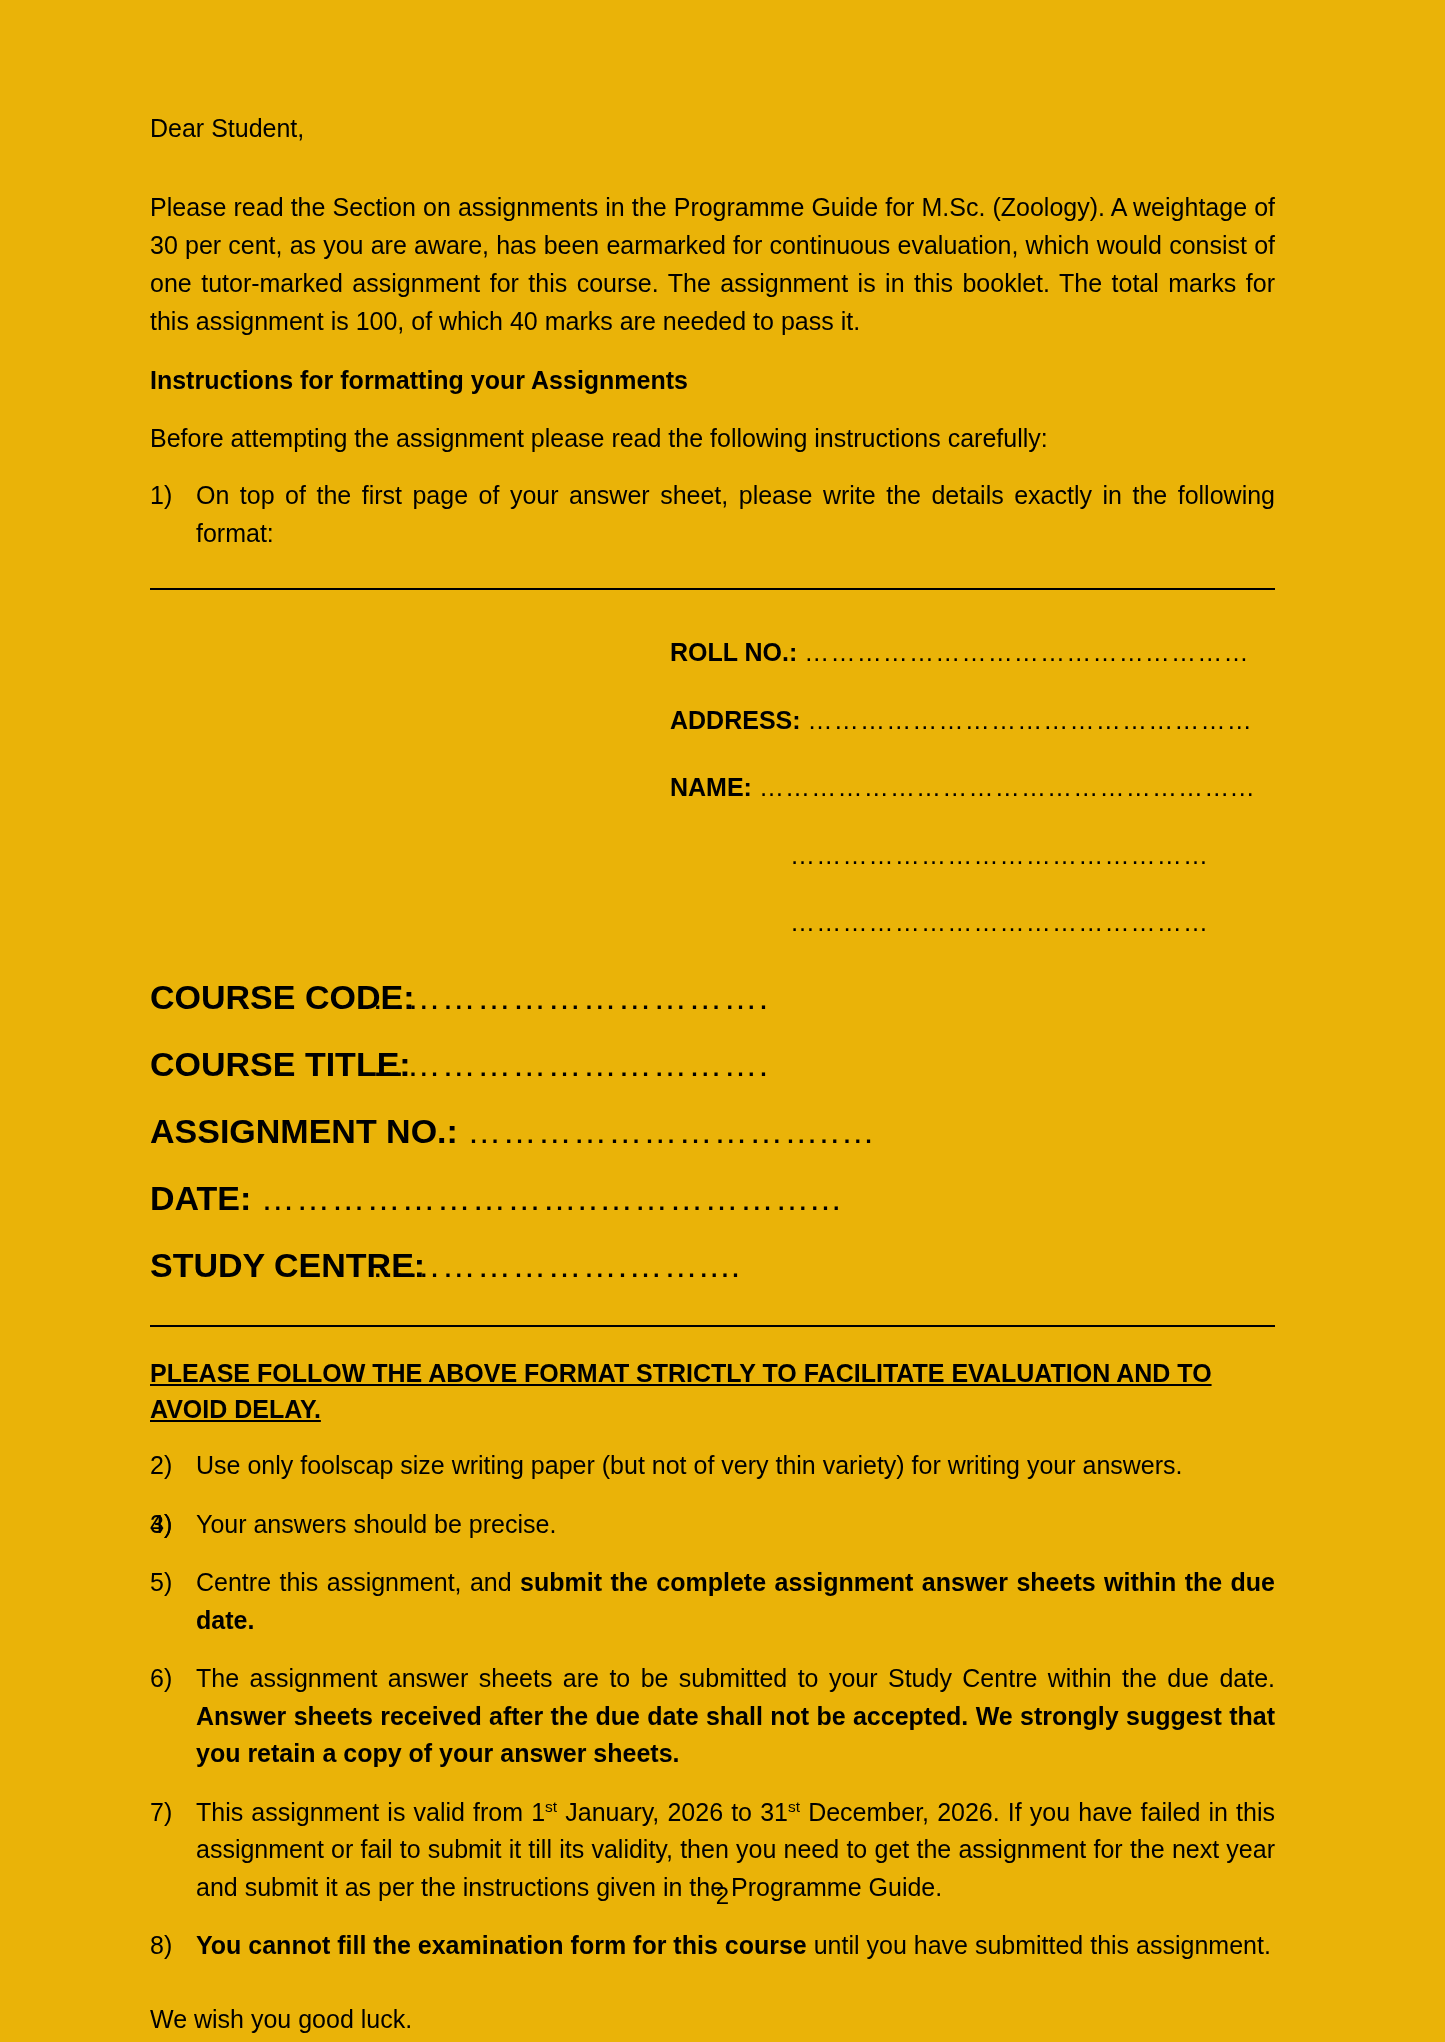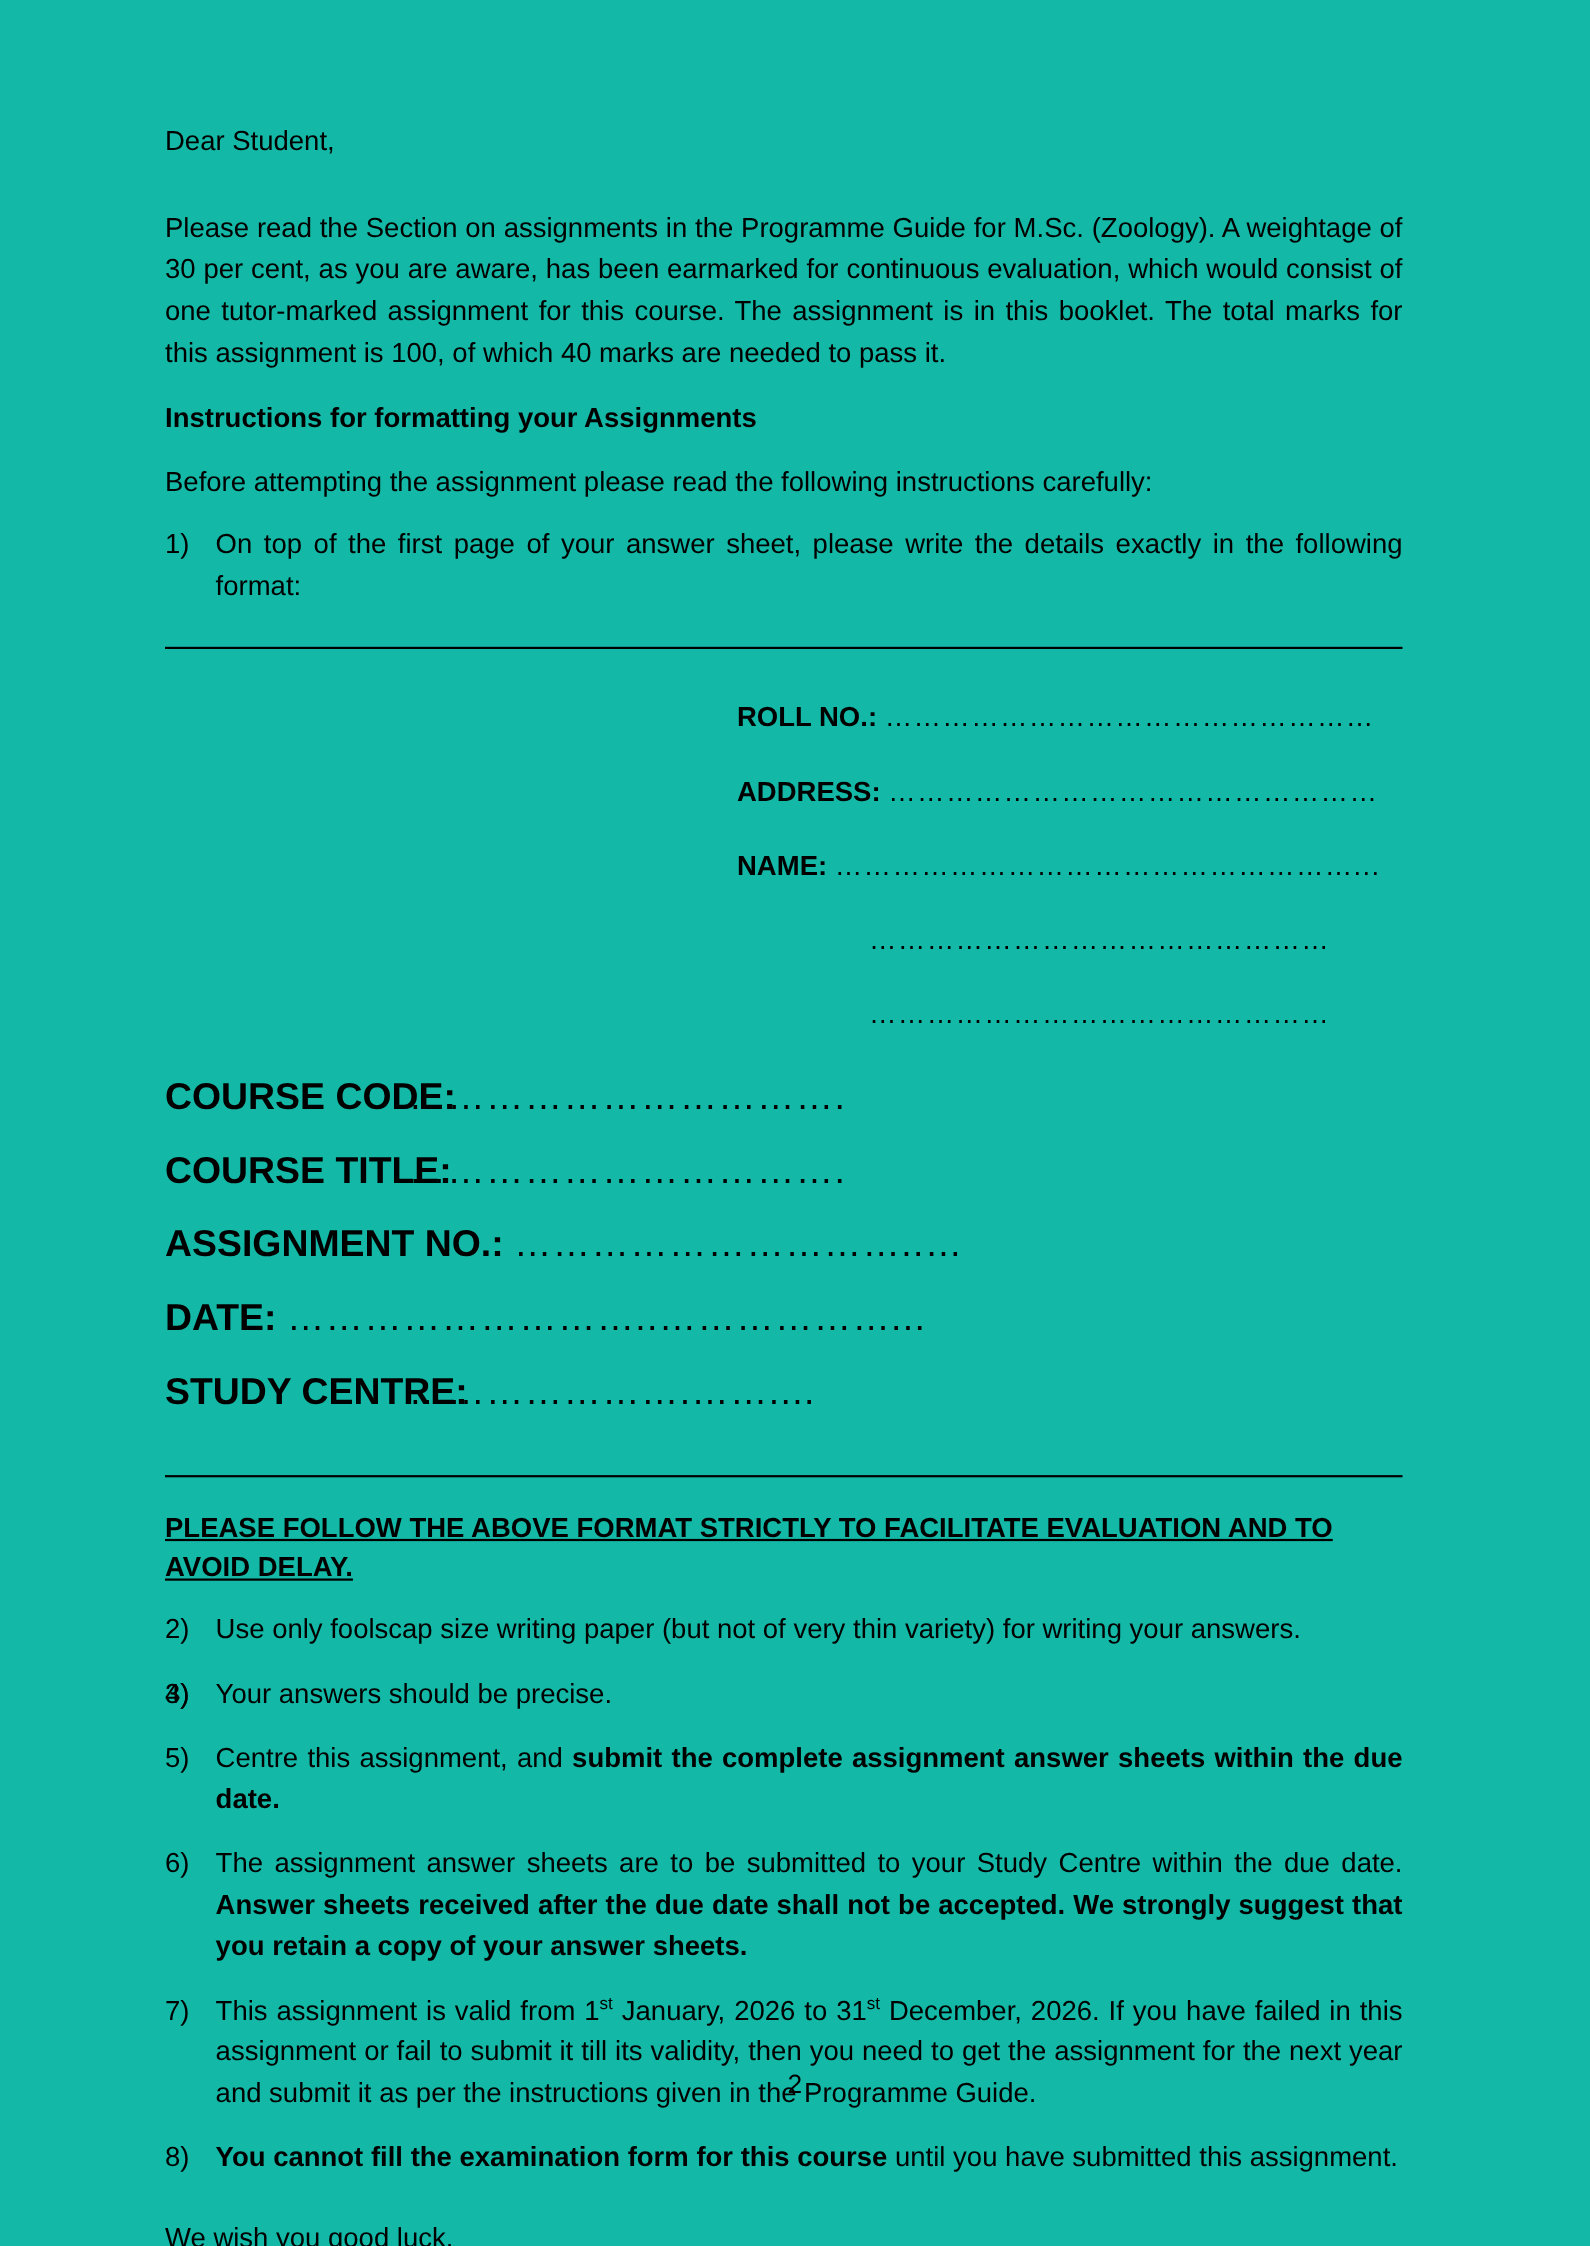--- a/index.html
+++ b/index.html
@@ -9,21 +9,21 @@
   }
   body {
     font-family: "Liberation Sans", sans-serif;
     color: #000000;
   }
   .page {
     position: relative;
     width: 1445px;
     height: 2042px;
     margin: 0 auto;
-    background: #14b8a6;
+    background: #eab308;
     box-sizing: border-box;
   }
   .content {
     position: absolute;
     left: 150px;
     top: 110px;
     width: 1125px;
   }
   .salutation {
     font-size: 25px;
@@ -75,21 +75,21 @@
   sup {
     font-size: 0.62em;
     vertical-align: super;
     line-height: 0;
   }
   
   .form-box {
     margin: 36px 0 0 0;
     border-top: 2px solid #000;
     border-bottom: 2px solid #000;
-    padding: 44px 0 34px 0;
+    padding: 44px 0 18px 0;
   }
   .form-upper {
     padding-left: 520px;
     margin-bottom: 4px;
   }
   .form-row-right {
     font-size: 25px;
     line-height: 1.5;
     margin-bottom: 30px;
     white-space: nowrap;

